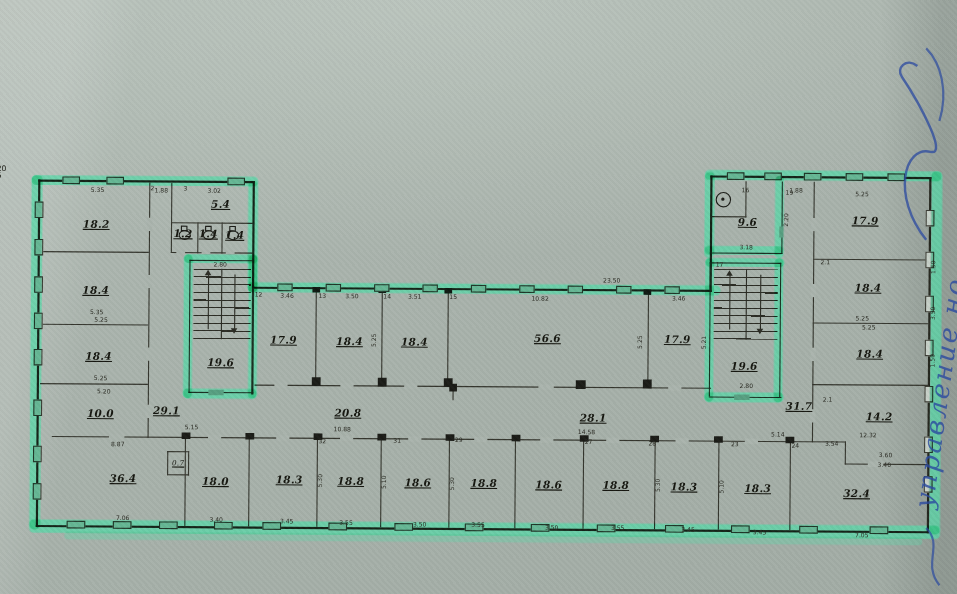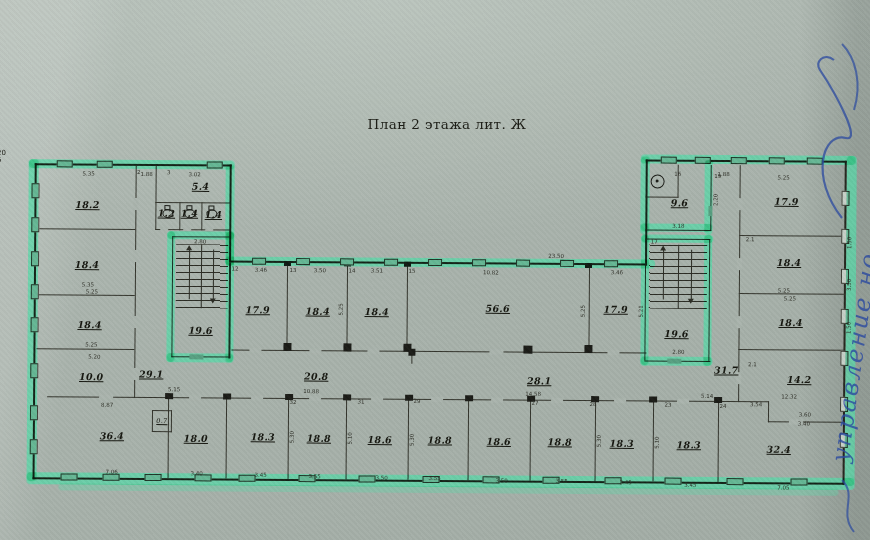--- a/index.html
+++ b/index.html
@@ -37,21 +37,20 @@
   .marker{position:absolute;transform:translate(-50%,-50%);font:5.5px "DejaVu Sans","Liberation Sans",sans-serif;color:#2c2d25;z-index:7;}
   .title{position:absolute;left:352px;top:116px;width:190px;text-align:center;font:13.5px "DejaVu Serif","Liberation Serif",serif;color:#1d1e17;letter-spacing:.4px;z-index:8;}
   .edge-note{position:absolute;left:-3px;top:150px;font:7px "DejaVu Sans","Liberation Sans",sans-serif;color:#20211a;line-height:7px;z-index:8;}
   .hand{position:absolute;left:826px;top:460px;color:#2b4aa0;font:italic 24px "DejaVu Serif","Liberation Serif",serif;transform:rotate(-82deg);transform-origin:0 0;white-space:nowrap;opacity:.8;letter-spacing:2px;z-index:9;}
   .flourish{position:absolute;z-index:9;}
 </style>
 </head>
 <body>
 
 <div class="paper">
-  <div class="title">План 2 этажа лит. Ж</div>
   <div class="edge-note">
     <span>20</span><br>
     <span>5</span>
   </div>
   <div id="plan">
       <div class="stairs" style="left: 176px; top: 246px; width: 52px; height: 64px;"></div>
       <div class="rail" style="left: 201px; top: 246px; width: 1px; height: 64px;"></div>
       <div class="stairs" style="left: 649px; top: 243px; width: 58px; height: 64px;"></div>
       <div class="rail" style="left: 678px; top: 243px; width: 1px; height: 64px;"></div>
       <div class="wall" style="left: 34px; top: 166px; width: 197px; height: 2px;"></div>

